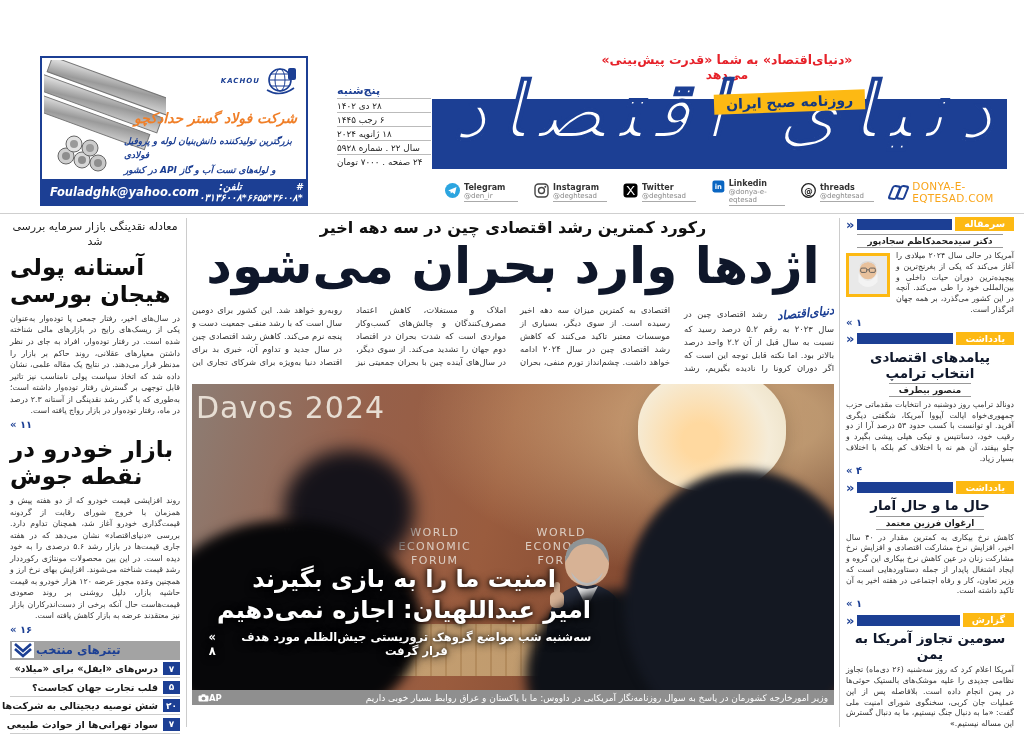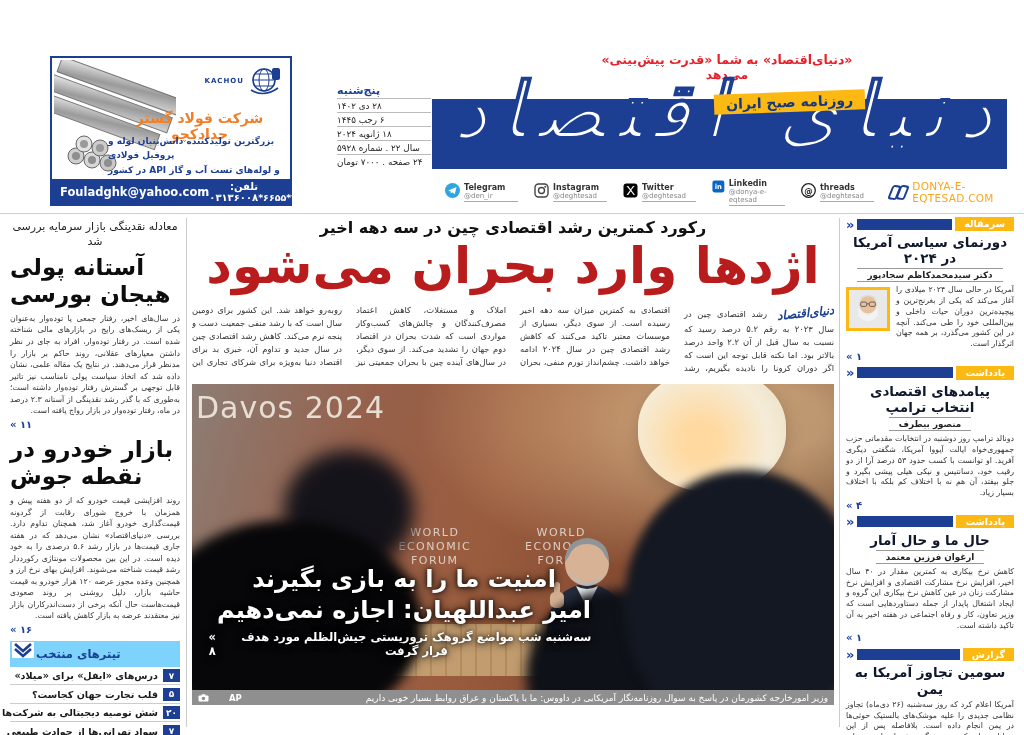--- a/index.html
+++ b/index.html
@@ -1,20 +1,20 @@
 <!DOCTYPE html>
 <html lang="fa"><head>
 <meta charset="utf-8">
 <style>
   html,body{margin:0;padding:0;background:#e9e9e9;}
   *{box-sizing:border-box;font-family:"DejaVu Sans",sans-serif;}
   .page{position:relative;width:1024px;height:735px;margin:0 auto;background:#fff;overflow:hidden;}
 
   
-  .ad{position:absolute;left:50px;top:56px;width:242px;height:150px;border:2px solid #1c3f94;background:#fff;}
+  .ad{position:absolute;left:40px;top:56px;width:268px;height:150px;border:2px solid #1c3f94;background:#fff;font-style:italic;}
   .ad-pipes{position:absolute;left:2px;top:2px;width:122px;height:118px;}
   .ad-logo{position:absolute;right:8px;top:6px;display:flex;align-items:center;gap:4px;flex-direction:row-reverse;}
   .ad-brand{font-size:7px;font-weight:bold;color:#1c3f94;letter-spacing:1px;}
   .ad-title{position:absolute;right:8px;top:52px;width:165px;text-align:center;font-size:14px;font-weight:bold;color:#f07f28;direction:rtl;}
   .ad-sub{position:absolute;right:4px;top:76px;width:178px;text-align:left;font-size:9px;font-weight:bold;color:#1c3f94;direction:rtl;line-height:1.6;}
   .ad-bar{position:absolute;left:0;right:0;bottom:0;height:25px;background:#1c3f94;color:#fff;display:flex;align-items:center;justify-content:space-between;padding:0 8px;direction:ltr;}
   .ad-email{font-size:11.5px;font-weight:bold;}
   .ad-phone{font-size:10px;font-weight:bold;direction:rtl;}
   .ad-ussd{font-size:9.5px;font-weight:bold;text-align:right;}
 
@@ -40,32 +40,32 @@
 
   .hrule{position:absolute;left:0;right:0;top:213px;height:1px;background:#cfcfcf;}
   .vline{position:absolute;top:218px;bottom:8px;width:1px;background:#ccc;}
 
   
   .leftcol{position:absolute;left:10px;top:220px;width:170px;direction:rtl;}
   .kicker-sm{font-size:11px;color:#222;text-align:center;line-height:1.35;}
   .ltitle{font-size:23px;font-weight:bold;color:#0d0d0d;text-align:left;line-height:1.18;margin:4px 0 5px;}
   .lbody{font-size:7.8px;color:#333;text-align:justify;line-height:1.48;}
   .ref{direction:ltr;text-align:left;color:#1c3f94;font-weight:bold;font-size:10px;margin:2px 0 6px;}
-  .picks-bar{position:relative;background:#7dd3fc;height:26px;display:flex;align-items:center;justify-content:flex-end;padding-left:26px;padding-right:8px;margin-top:2px;}
+  .picks-bar{position:relative;background:#a3a3a3;height:19px;display:flex;align-items:center;justify-content:flex-end;padding-left:26px;padding-right:8px;margin-top:2px;}
   .picks-title{color:#1c3f94;font-weight:bold;font-size:11.5px;}
   .picks-chev{position:absolute;left:2px;top:1px;}
   .pick{display:flex;align-items:center;gap:5px;height:18.5px;border-bottom:1px solid #ccc;}
   .pick:last-child{border-bottom:none;}
   .pick .num{background:#1c3f94;color:#fff;font-size:9px;font-weight:bold;width:17px;height:13px;display:flex;align-items:center;justify-content:center;flex:none;}
   .pick .ptxt{font-size:9.6px;font-weight:bold;color:#1a1a1a;white-space:nowrap;}
 
   
   .center{position:absolute;left:192px;top:218px;width:642px;}
   .lead-kicker{text-align:center;direction:rtl;font-size:16px;font-weight:bold;color:#111;}
-  .lead-headline{text-align:center;direction:rtl;font-size:50px;font-weight:bold;color:#b91c1c;line-height:1.1;margin-top:2px;letter-spacing:-1px;}
+  .lead-headline{text-align:center;direction:rtl;font-size:50px;font-weight:bold;color:#0f172a;line-height:1.1;margin-top:2px;letter-spacing:-1px;}
   .lead-body{direction:rtl;margin-top:10px;column-count:4;column-gap:14px;font-size:8.4px;line-height:1.55;color:#333;text-align:justify;height:76px;overflow:hidden;}
   .brand-script{display:inline-block;color:#1c3f94;font-weight:bold;font-style:italic;font-size:12px;transform:rotate(-6deg);margin-left:4px;}
 
   
   .photo{position:relative;margin-top:4px;height:306px;overflow:hidden;background:
       radial-gradient(ellipse at 86% 12%, rgba(255,226,170,.55) 0 10%, transparent 42%),
       linear-gradient(105deg,#8d7d74 0%,#96604a 26%,#9a5c3e 46%,#7d452e 74%,#5c3423 100%);}
   .davos{position:absolute;left:4px;top:6px;color:#ece4da;font-size:30px;letter-spacing:1px;opacity:.95;}
   .lantern{position:absolute;right:48px;top:-14px;width:148px;height:122px;background:radial-gradient(circle at 42% 58%, #ffd9a0 0 16%, #f5ecd8 62%, #e9ddc0);border-radius:46% 46% 48% 48%;box-shadow:0 6px 18px rgba(0,0,0,.18);}
   .wefrow{position:absolute;left:80px;right:110px;top:142px;display:flex;justify-content:space-between;}
@@ -75,21 +75,21 @@
   .sil.s1{left:-40px;bottom:-40px;width:270px;height:210px;background:#070709;}
   .sil.s2{left:92px;bottom:120px;width:130px;height:120px;background:#15131a;filter:blur(9px);}
   .sil.s3{right:-30px;bottom:-50px;width:240px;height:270px;background:#141822;filter:blur(5px);}
   .sil.s4{right:128px;bottom:-70px;width:180px;height:170px;background:#0e1117;}
   .man{position:absolute;left:300px;bottom:10px;}
   .overlay{position:absolute;left:12px;bottom:32px;width:400px;direction:rtl;text-align:center;color:#fff;text-shadow:0 1px 10px rgba(0,0,0,.9),0 0 4px rgba(0,0,0,.8);}
   .ov1{font-size:24px;font-weight:bold;line-height:1.3;}
   .ovsub{font-size:11.5px;font-weight:bold;margin-top:4px;display:flex;justify-content:center;gap:8px;align-items:baseline;}
   .ovref{direction:ltr;}
   .caption-bar{height:15px;background:#8f8f8f;display:flex;align-items:center;justify-content:space-between;padding:0 6px;direction:ltr;}
-  .credit{display:flex;align-items:center;gap:20px;color:#fff;font-size:8.5px;font-weight:bold;text-align:right;}
+  .credit{display:flex;align-items:center;gap:0;color:#fff;font-size:8.5px;font-weight:bold;text-align:right;}
   .caption{color:#fff;font-size:9px;direction:rtl;}
 
   
   .sidebar{position:absolute;left:846px;top:217px;width:168px;direction:rtl;}
   .sec-head{display:flex;align-items:center;gap:3px;height:14px;margin-bottom:3px;}
   .sec-label{background:#fdb913;color:#fff;font-size:9.5px;font-weight:bold;padding:1px 9px;line-height:1.2;}
   .sec-bar{flex:1;background:#1c3f94;height:11px;}
   .sec-chev{color:#1c3f94;font-weight:bold;font-size:13px;line-height:1;}
   .sec-title{font-size:13.5px;font-weight:bold;color:#10182b;text-align:center;line-height:1.2;}
   .sec-author{text-align:center;margin:2px auto 3px;font-size:8.8px;font-weight:bold;color:#222;border-top:1px solid #999;border-bottom:1px solid #999;display:table;padding:1px 10px;}
@@ -334,21 +334,20 @@
   </div>
 
   <div class="sidebar">
 
     <div class="sec">
       <div class="sec-head">
           <span class="sec-label">سرمقاله</span>
           <span class="sec-bar"></span>
           <span class="sec-chev">«</span>
         </div>
-      <div class="sec-title">دورنمای سیاسی آمریکا در ۲۰۲۴</div>
       <div class="sec-author">دکتر سیدمحمدکاظم سجادپور</div>
       <div class="sec-body">
         <svg class="avatar" viewBox="0 0 44 44">
           <rect width="44" height="44" fill="#e9e9e9"></rect>
           <circle cx="22" cy="17" r="10" fill="#e8c19c"></circle>
           <path d="M12,12 Q14,6 22,6 Q30,6 32,12 L30,10 Q26,7 22,7 Q18,7 14,10 Z" fill="#d8d8d8"></path>
           <path d="M11,20 Q22,38 33,20 L33,30 Q22,42 11,30 Z" fill="#f3f3f3"></path>
           <rect x="13.5" y="14" width="7" height="5" rx="1.5" fill="none" stroke="#555" stroke-width="1"></rect>
           <rect x="23.5" y="14" width="7" height="5" rx="1.5" fill="none" stroke="#555" stroke-width="1"></rect>
           <line x1="20.5" y1="16" x2="23.5" y2="16" stroke="#555" stroke-width="1"></line>

